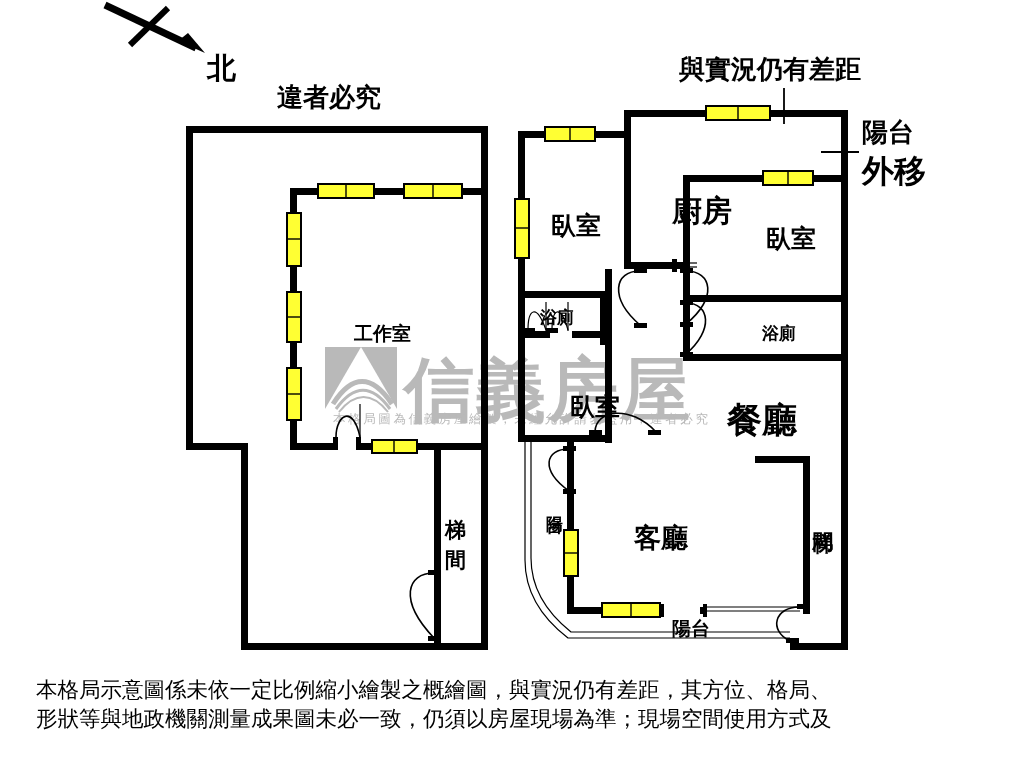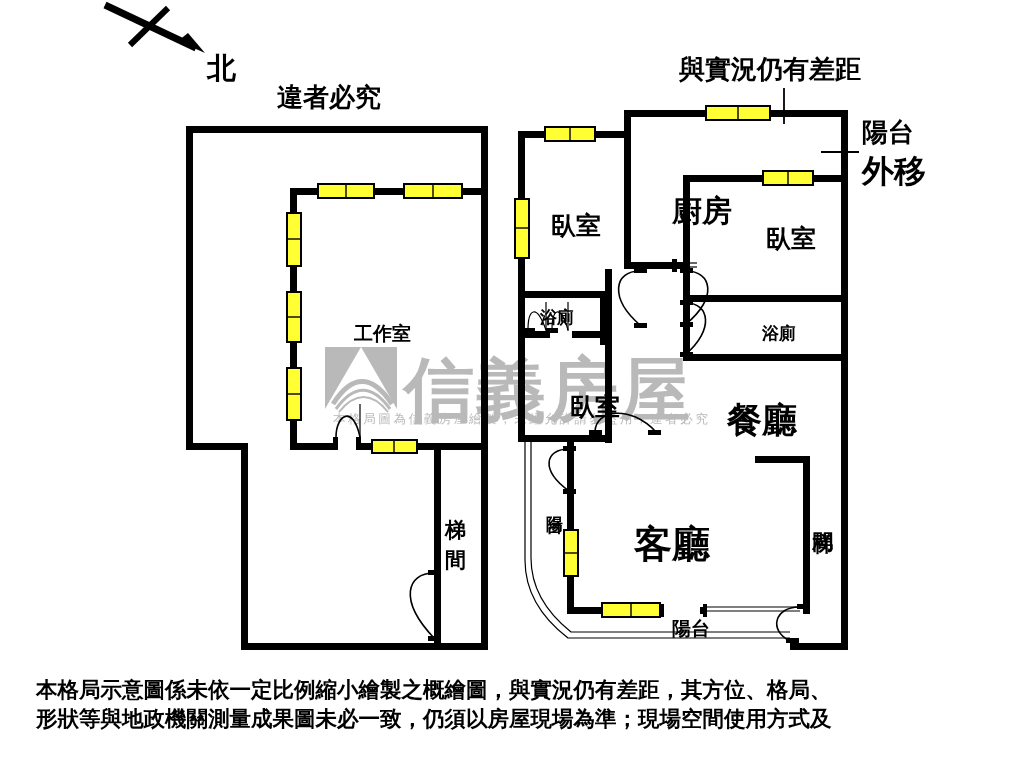--- a/index.html
+++ b/index.html
@@ -11,21 +11,21 @@
     overflow:hidden;
     position:relative;
   }
   #stage{position:absolute;left:0;top:0;width:1024px;height:768px;}
   .lbl{position:absolute;white-space:nowrap;font-weight:700;line-height:1;}
   .lbl.vert{writing-mode:vertical-rl;text-orientation:upright;}
   svg{position:absolute;left:0;top:0;}
   .wm-txt{position:absolute;white-space:nowrap;color:#b9b9b9;
           font-family:"Liberation Sans","DejaVu Sans",sans-serif;}
   .footer{position:absolute;left:36px;top:676px;width:960px;
-          font-size:21.5px;line-height:1.33;font-weight:700;
+          font-size:21.5px;line-height:1.33;font-weight:400;
           letter-spacing:0px;
           font-family:"Liberation Serif","DejaVu Serif",serif;}
   .footer div{white-space:nowrap;}
 </style>
 </head>
 <body>
 
 <div id="stage">
 
   <svg width="1024" height="768" style="z-index:1">
@@ -255,21 +255,21 @@
   <div class="lbl" style="left:445px;top:520px;font-size:21px;z-index:4">梯</div>
   <div class="lbl" style="left:445px;top:550px;font-size:21px;z-index:4">間</div>
 
   <div class="lbl" style="left:551px;top:213px;font-size:25px;z-index:4">臥室</div>
   <div class="lbl" style="left:672px;top:196px;font-size:30px;z-index:4">廚房</div>
   <div class="lbl" style="left:766px;top:226px;font-size:25px;z-index:4">臥室</div>
   <div class="lbl" style="left:540px;top:309px;font-size:17px;z-index:4">浴廁</div>
   <div class="lbl" style="left:762px;top:325px;font-size:17px;z-index:4">浴廁</div>
   <div class="lbl" style="left:570px;top:394px;font-size:25px;z-index:4">臥室</div>
   <div class="lbl" style="left:727px;top:403px;font-size:35px;z-index:4">餐廳</div>
-  <div class="lbl" style="left:634px;top:525px;font-size:38px;z-index:4">客廳</div>
+  <div class="lbl" style="left:634px;top:525px;font-size:27px;z-index:4">客廳</div>
   <div class="lbl" style="left:672px;top:619px;font-size:19px;z-index:4">陽台</div>
 
   <div class="lbl vert" style="left:546px;top:503px;font-size:17px;z-index:4">陽台</div>
   <div class="lbl vert" style="left:812px;top:516px;font-size:21px;z-index:4">梯間</div>
 
   <div class="footer" style="z-index:4">
     <div>本格局示意圖係未依一定比例縮小繪製之概繪圖，與實況仍有差距，其方位、格局、</div>
     <div>形狀等與地政機關測量成果圖未必一致，仍須以房屋現場為準；現場空間使用方式及</div>
   </div>
 

